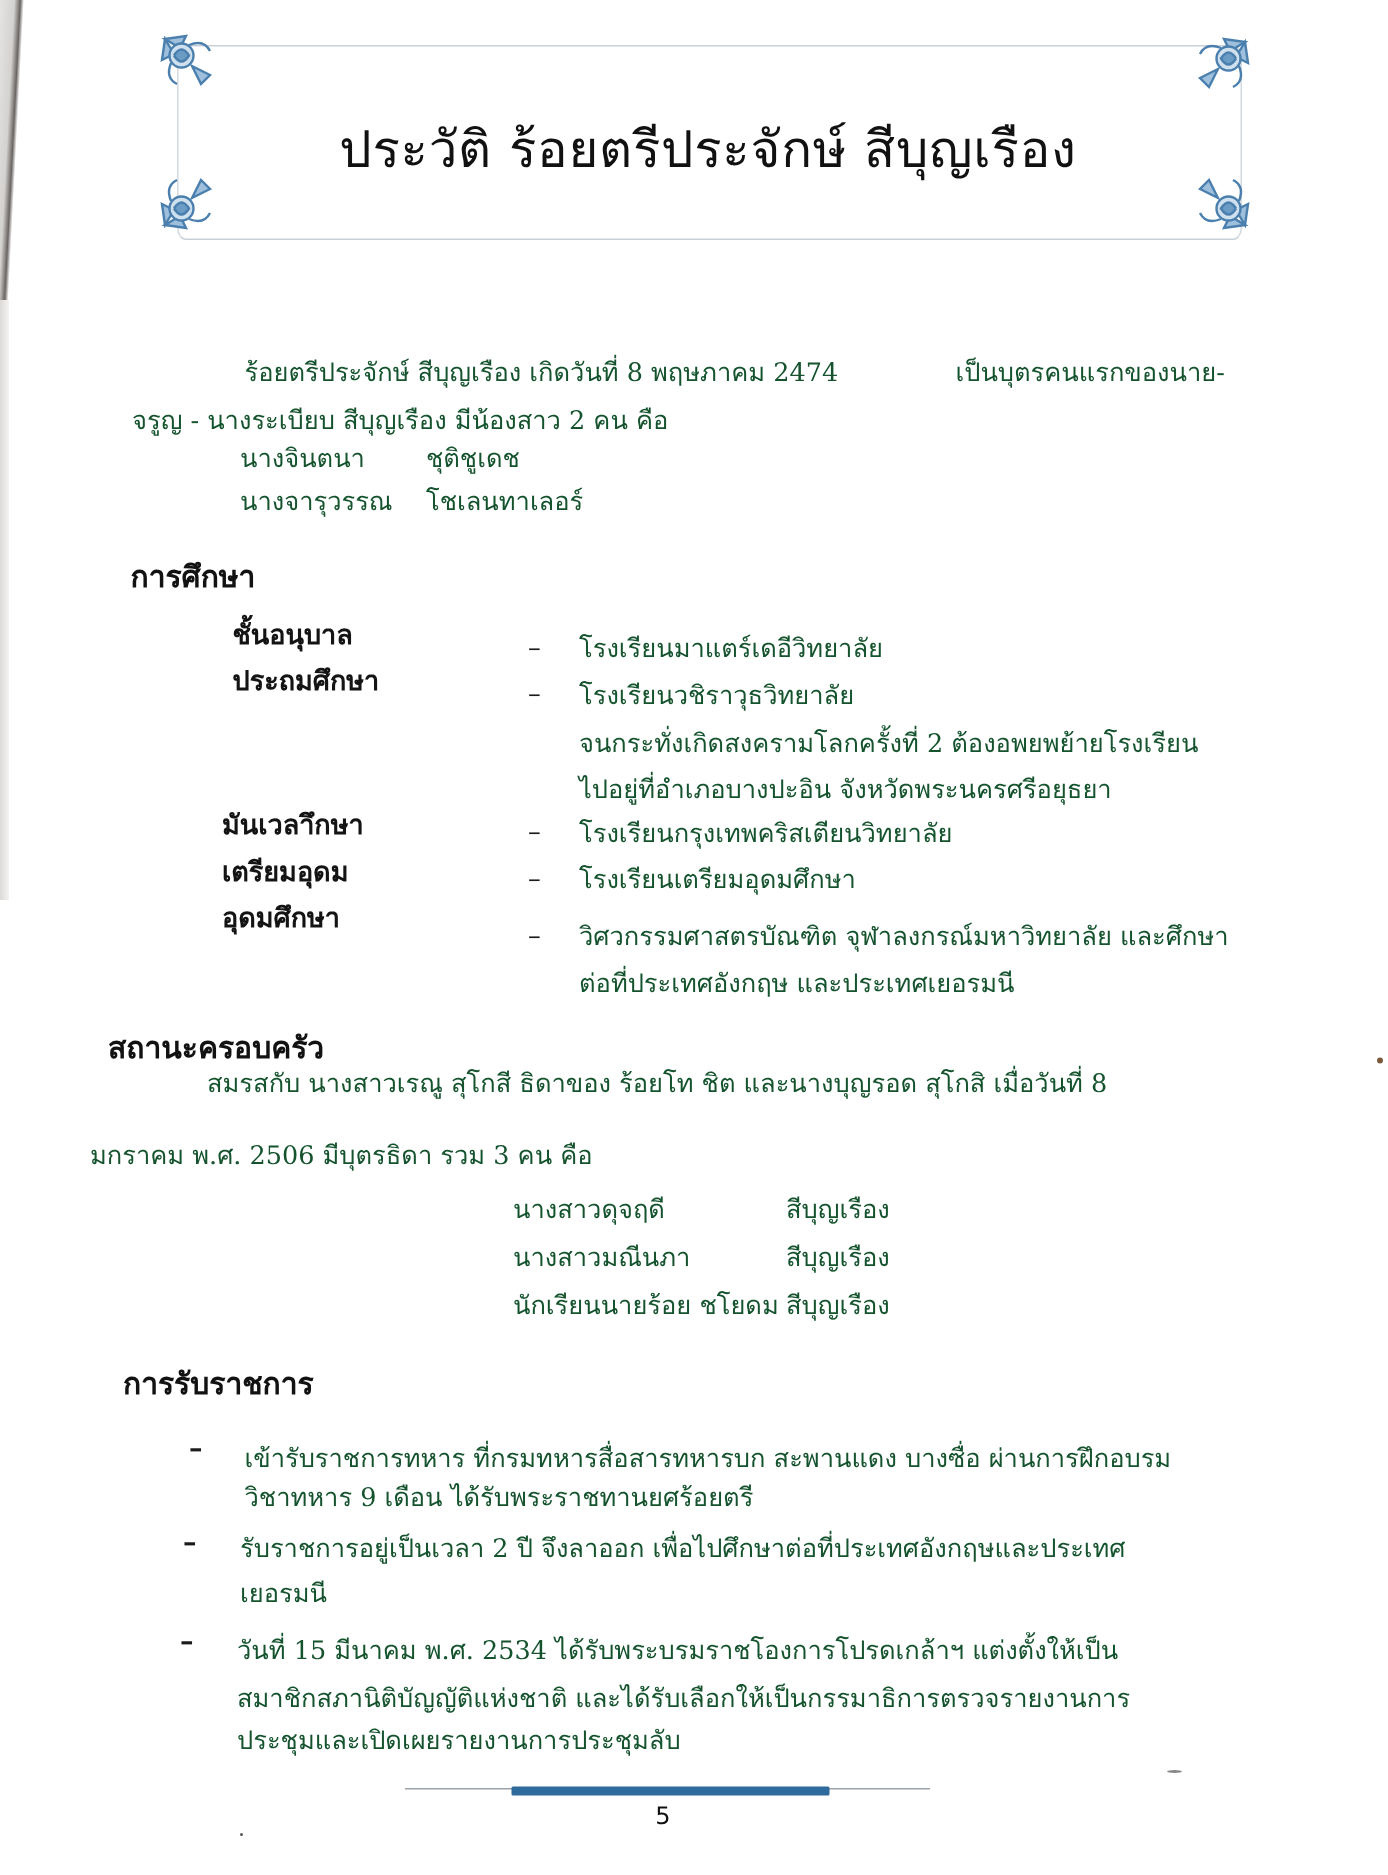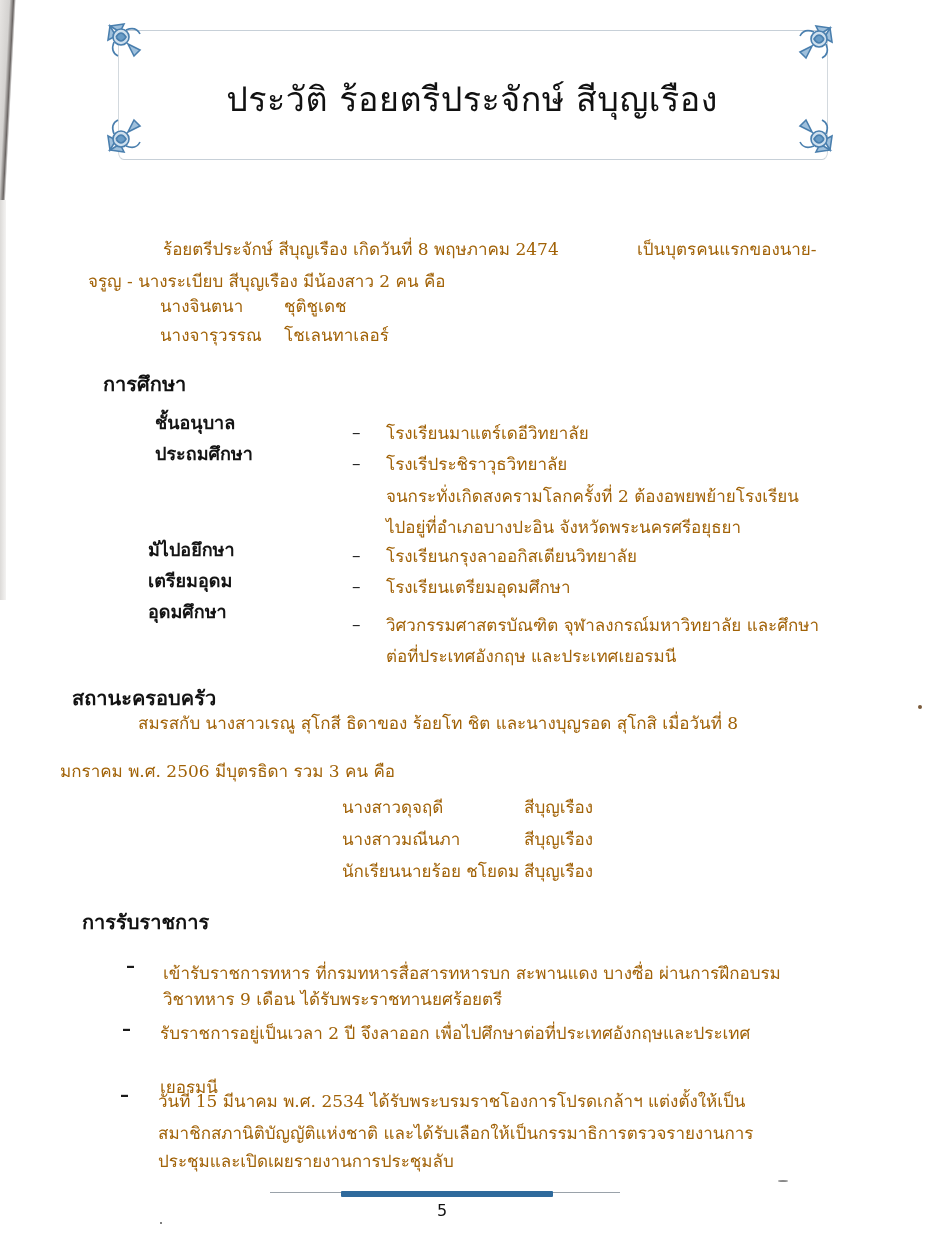--- a/index.html
+++ b/index.html
@@ -78,21 +78,21 @@
       color: #111;
       margin: 0;
     }
 
     
     .t {
       position: absolute;
       white-space: nowrap;
       font-size: 17px;
       line-height: 22px;
-      color: #a16207;
+      color: #14532d;
       text-align: right;
     }
     .heading {
       position: absolute;
       white-space: nowrap;
       font-size: 20px;
       font-weight: bold;
       color: #121212;
     }
     .level {
@@ -211,35 +211,35 @@
 
 <div class="t" style="left:163px;top:238px;">ร้อยตรีประจักษ์ สีบุญเรือง เกิดวันที่ 8 พฤษภาคม 2474</div>
 <div class="t" style="left:637px;top:238px;">เป็นบุตรคนแรกของนาย-</div>
 <div class="t" style="left:88px;top:256px;margin-top:14px;">จรูญ - นางระเบียบ สีบุญเรือง มีน้องสาว 2 คน คือ</div>
 
 <div class="t" style="left:160px;top:295px;">นางจินตนา</div>
 <div class="t" style="left:284px;top:295px;">ชุติชูเดช</div>
 <div class="t" style="left:160px;top:324px;">นางจารุวรรณ</div>
 <div class="t" style="left:284px;top:324px;">โชเลนทาเลอร์</div>
 
-<div class="heading" style="left:103px;top:368px;">การศึกษา</div>
+<div class="heading" style="left:87px;top:368px;">การศึกษา</div>
 
 <div class="level" style="left:155px;top:408px;">ชั้นอนุบาล</div>
 <div class="dash" style="left:352px;top:422px;">–</div>
 <div class="t" style="left:386px;top:422px;">โรงเรียนมาแตร์เดอีวิทยาลัย</div>
 
 <div class="level" style="left:155px;top:439px;">ประถมศึกษา</div>
 <div class="dash" style="left:352px;top:453px;">–</div>
-<div class="t" style="left:386px;top:453px;">โรงเรีประชิราวุธวิทยาลัย</div>
+<div class="t" style="left:386px;top:453px;">โรงเรียนวชิราวุธวิทยาลัย</div>
 <div class="t" style="left:386px;top:485px;">จนกระทั่งเกิดสงครามโลกครั้งที่ 2 ต้องอพยพย้ายโรงเรียน</div>
 <div class="t" style="left:386px;top:516px;">ไปอยู่ที่อำเภอบางปะอิน จังหวัดพระนครศรีอยุธยา</div>
 
-<div class="level" style="left:148px;top:535px;">มัไปอยึกษา</div>
+<div class="level" style="left:148px;top:535px;">มันเวลาึกษา</div>
 <div class="dash" style="left:352px;top:545px;">–</div>
-<div class="t" style="left:386px;top:545px;">โรงเรียนกรุงลาออกิสเตียนวิทยาลัย</div>
+<div class="t" style="left:386px;top:545px;">โรงเรียนกรุงเทพคริสเตียนวิทยาลัย</div>
 
 <div class="level" style="left:148px;top:566px;">เตรียมอุดม</div>
 <div class="dash" style="left:352px;top:576px;">–</div>
 <div class="t" style="left:386px;top:576px;">โรงเรียนเตรียมอุดมศึกษา</div>
 
 <div class="level" style="left:148px;top:597px;">อุดมศึกษา</div>
 <div class="dash" style="left:352px;top:614px;">–</div>
 <div class="t" style="left:386px;top:614px;">วิศวกรรมศาสตรบัณฑิต จุฬาลงกรณ์มหาวิทยาลัย และศึกษา</div>
 <div class="t" style="left:386px;top:645px;">ต่อที่ประเทศอังกฤษ และประเทศเยอรมนี</div>
 
@@ -255,21 +255,21 @@
 <div class="t" style="left:524px;top:860px;">สีบุญเรือง</div>
 
 <div class="heading" style="left:58px;top:906px;margin-left:24px;">การรับราชการ</div>
 
 <div class="bullet-dash" style="left:126px;top:955px;">–</div>
 <div class="t" style="left:163px;top:962px;">เข้ารับราชการทหาร ที่กรมทหารสื่อสารทหารบก สะพานแดง บางซื่อ ผ่านการฝึกอบรม</div>
 <div class="t" style="left:163px;top:988px;">วิชาทหาร 9 เดือน ได้รับพระราชทานยศร้อยตรี</div>
 
 <div class="bullet-dash" style="left:122px;top:1018px;">–</div>
 <div class="t" style="left:160px;top:1022px;">รับราชการอยู่เป็นเวลา 2 ปี จึงลาออก เพื่อไปศึกษาต่อที่ประเทศอังกฤษและประเทศ</div>
-<div class="t" style="left:160px;top:1052px;margin-top:24px;">เยอรมนี</div>
+<div class="t" style="left:160px;top:1052px;">เยอรมนี</div>
 
 <div class="bullet-dash" style="left:120px;top:1084px;">–</div>
 <div class="t" style="left:158px;top:1090px;">วันที่ 15 มีนาคม พ.ศ. 2534 ได้รับพระบรมราชโองการโปรดเกล้าฯ แต่งตั้งให้เป็น</div>
 <div class="t" style="left:158px;top:1122px;">สมาชิกสภานิติบัญญัติแห่งชาติ และได้รับเลือกให้เป็นกรรมาธิการตรวจรายงานการ</div>
 <div class="t" style="left:158px;top:1150px;">ประชุมและเปิดเผยรายงานการประชุมลับ</div>
 
 <div class="footer-rule"></div>
 <div class="footer-bar"></div>
 <div class="page-number">5</div>
 

